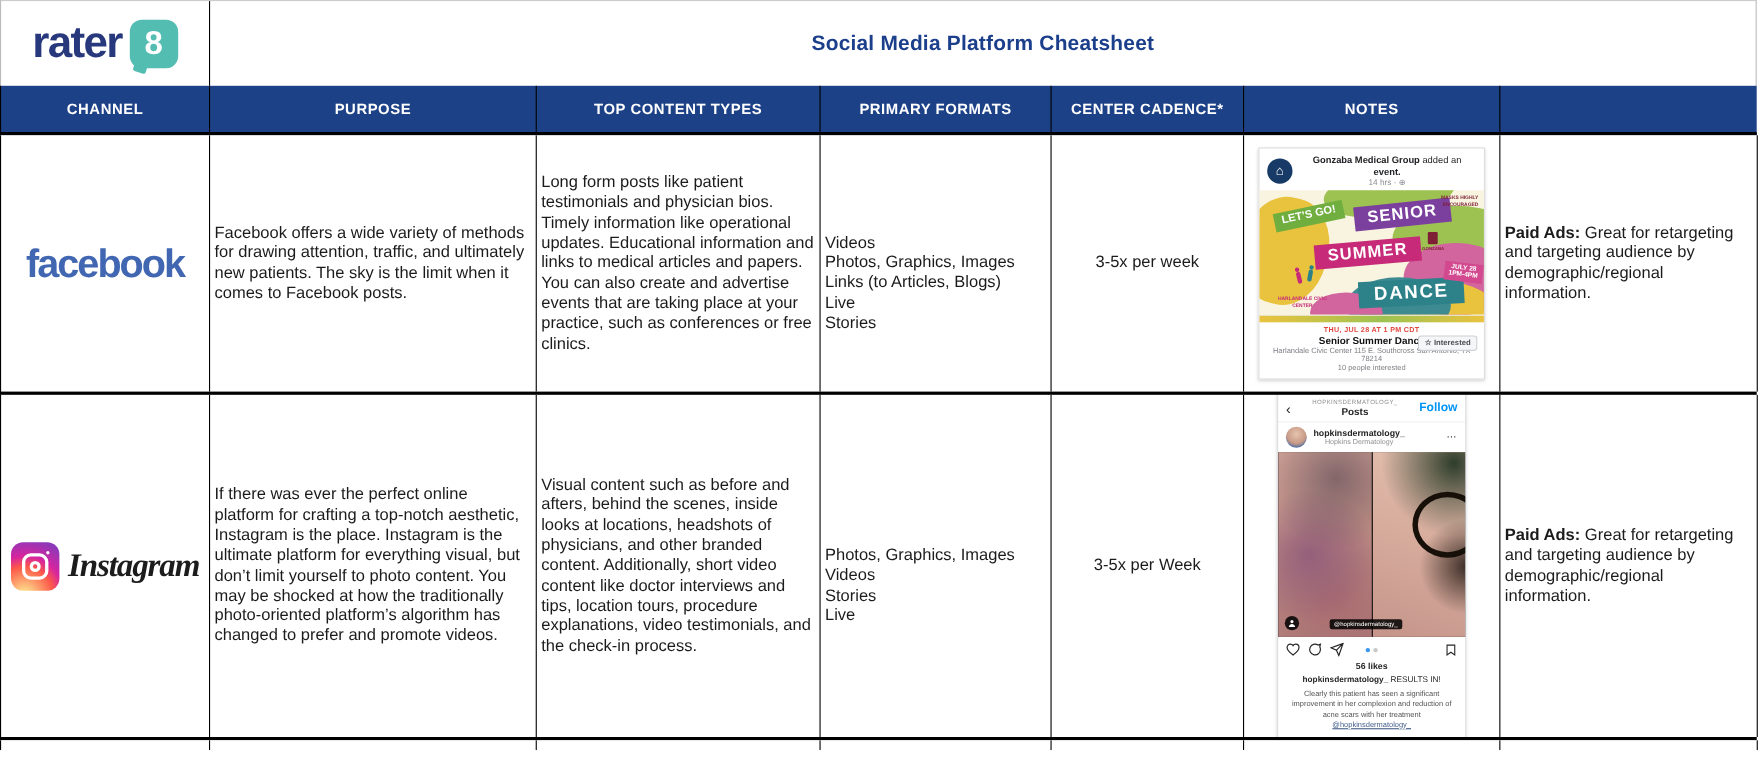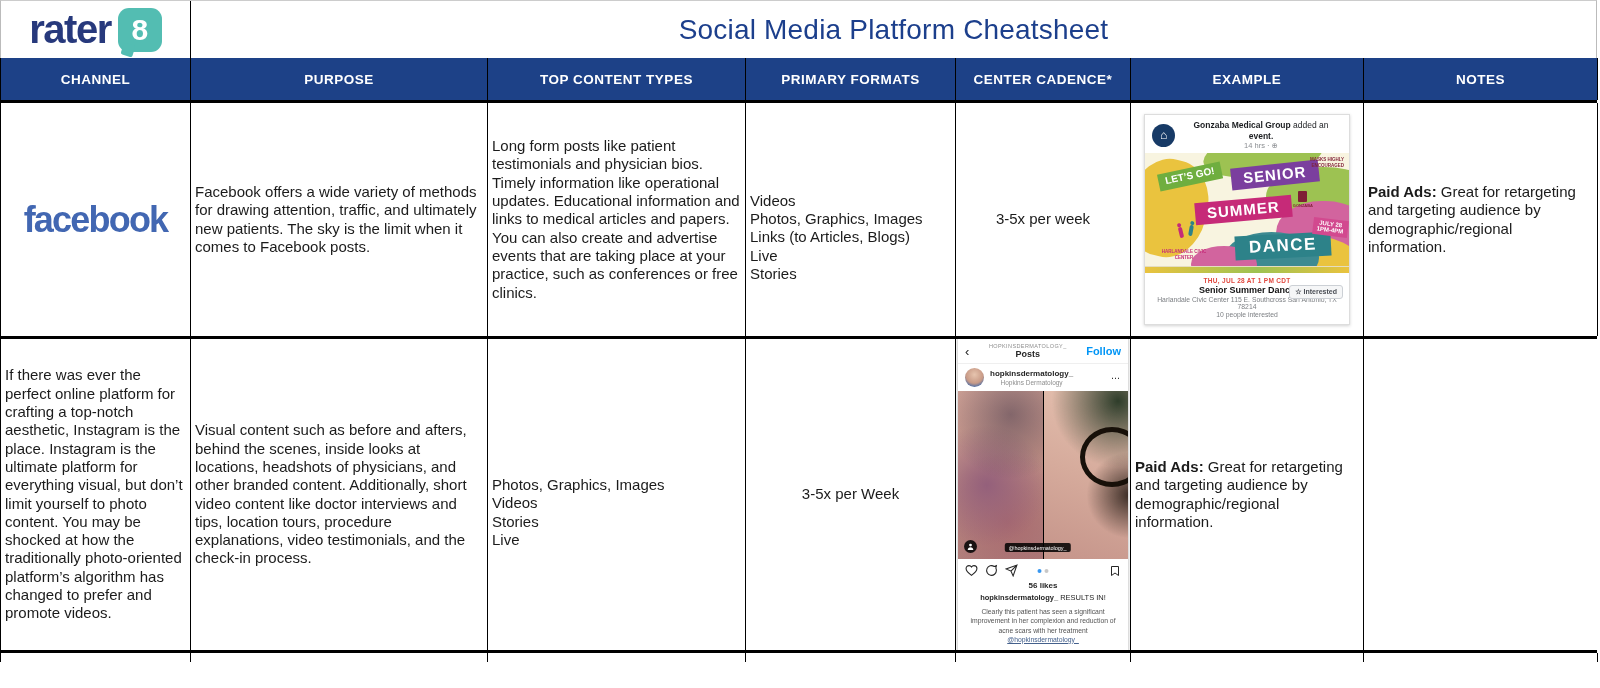--- a/index.html
+++ b/index.html
@@ -1,27 +1,27 @@
 <!DOCTYPE html>
 <html><head>
 <meta charset="utf-8">
 <style>
   * { margin:0; padding:0; box-sizing:border-box; }
   html,body { background:#fff; width:1600px; font-family:"Liberation Sans","DejaVu Sans",sans-serif; }
   .sheet { width:1597px; }
 
   
-  .topbar { height:58px; display:flex; border-top:1px solid #ccc; border-left:1px solid #bbb; border-right:1px solid #bbb; background:#fff; }
+  .topbar { height:78px; display:flex; border-top:1px solid #ccc; border-left:1px solid #bbb; border-right:1px solid #bbb; background:#fff; }
   .logo-cell { width:190px; border-right:1px solid #000; display:flex; align-items:center; justify-content:center; gap:7px; }
   .logo-text { font-size:40px; font-weight:700; color:#27397c; letter-spacing:-1.5px; }
   .logo-badge { position:relative; width:44px; height:44px; background:#53bdb2; border-radius:11px; display:flex; align-items:center; justify-content:center; }
   .logo-badge::after { content:""; position:absolute; left:4px; bottom:-4px; width:12px; height:12px; background:#53bdb2; transform:rotate(18deg); border-radius:2px; }
   .logo-badge span { position:relative; z-index:1; color:#fff; font-size:30px; font-weight:700; }
   .title-cell { flex:1; display:flex; align-items:center; justify-content:center; }
-  .title-cell h1 { font-size:28px; font-weight:400; color:#1c3f8c; letter-spacing:.2px; }
+  .title-cell h1 { font-size:19px; font-weight:700; color:#1c3f8c; letter-spacing:.2px; }
 
   
   .header-row, .trow, .sliver { display:grid; grid-template-columns:190px 297px 258px 210px 175px 233px 234px; border-left:1px solid #000; }
   .header-row { background:#1d4187; border-bottom:3px solid #000; }
   .hcell { height:42px; display:flex; align-items:center; justify-content:center; color:#fff; font-weight:700; font-size:13.5px; letter-spacing:.5px; border-right:1px solid #000; }
   .trow { background:#fff; border-bottom:3px solid #000; }
   .row-fb { height:236px; }
   .row-ig { height:314px; }
   .cell { border-right:1px solid #000; overflow:hidden; display:flex; align-items:center; }
   .txt { padding:4px 4px; font-size:15px; line-height:1.22; color:#1b1b1b; }
@@ -135,21 +135,20 @@
       <h1>Social Media Platform Cheatsheet</h1>
     </div>
   </div>
 
   <div class="header-row">
     <div class="hcell">CHANNEL</div>
     <div class="hcell">PURPOSE</div>
     <div class="hcell">TOP CONTENT TYPES</div>
     <div class="hcell">PRIMARY FORMATS</div>
     <div class="hcell">CENTER CADENCE*</div>
-    <div class="hcell">EXAMPLE</div>
     <div class="hcell">NOTES</div>
   </div>
 
   <div class="trow row-fb">
     <div class="cell c-center">
       <span class="fb-wordmark">facebook</span>
     </div>
     <div class="cell">
         <div class="txt">Facebook offers a wide variety of methods for drawing attention, traffic, and ultimately new patients. The sky is the limit when it comes to Facebook posts.</div>
       </div>
@@ -206,20 +205,30 @@
           <div class="fb-btn">☆ Interested</div>
         </div>
       </div>
     </div>
     <div class="cell">
       <div class="txt"><span><span class="notes-lead">Paid Ads:</span><span> Great for retargeting and targeting audience by demographic/regional information.</span></span></div>
     </div>
   </div>
 
   <div class="trow row-ig">
+    <div class="cell c-center">
+      <div class="ig-brand">
+        <div class="ig-glyph">
+            <i></i>
+            <b></b>
+            <u></u>
+          </div>
+        <span class="ig-wordmark">Instagram</span>
+      </div>
+    </div>
     <div class="cell">
         <div class="txt">If there was ever the perfect online platform for crafting a top-notch aesthetic, Instagram is the place. Instagram is the ultimate platform for everything visual, but don’t limit yourself to photo content. You may be shocked at how the traditionally photo-oriented platform’s algorithm has changed to prefer and promote videos.</div>
       </div>
     <div class="cell">
         <div class="txt">Visual content such as before and afters, behind the scenes, inside looks at locations, headshots of physicians, and other branded content. Additionally, short video content like doctor interviews and tips, location tours, procedure explanations, video testimonials, and the check-in process.</div>
       </div>
     <div class="cell">
         <div class="txt pre">Photos, Graphics, Images
 Videos
 Stories

